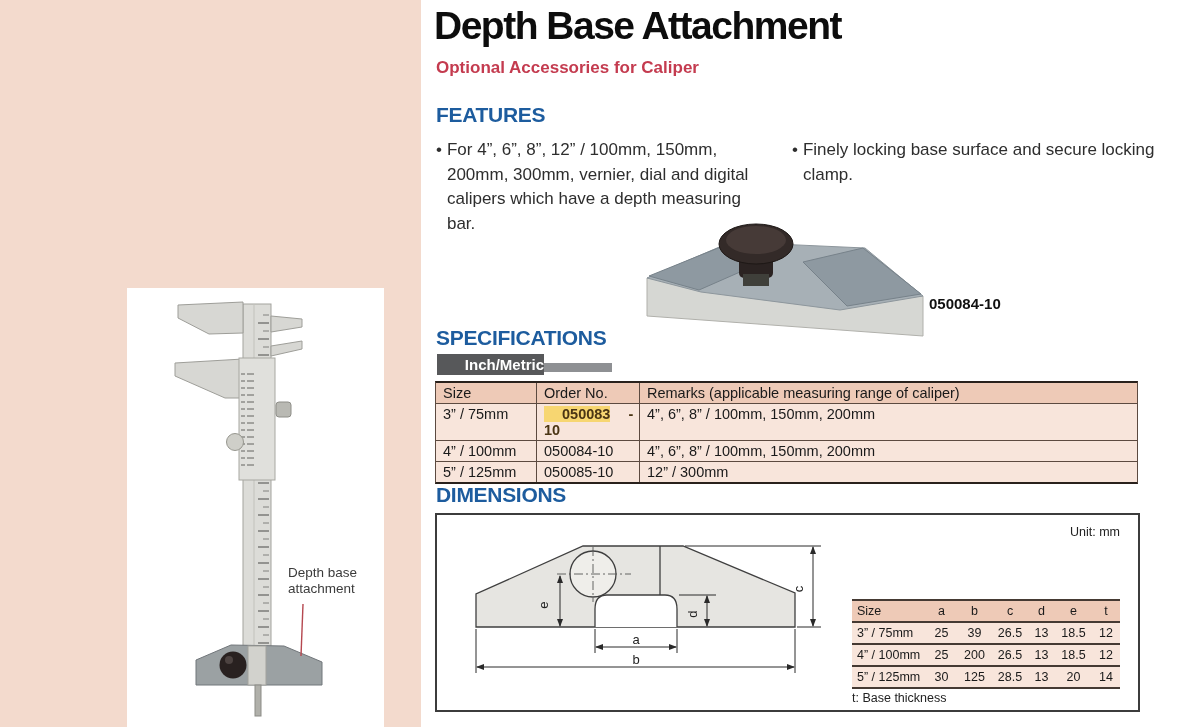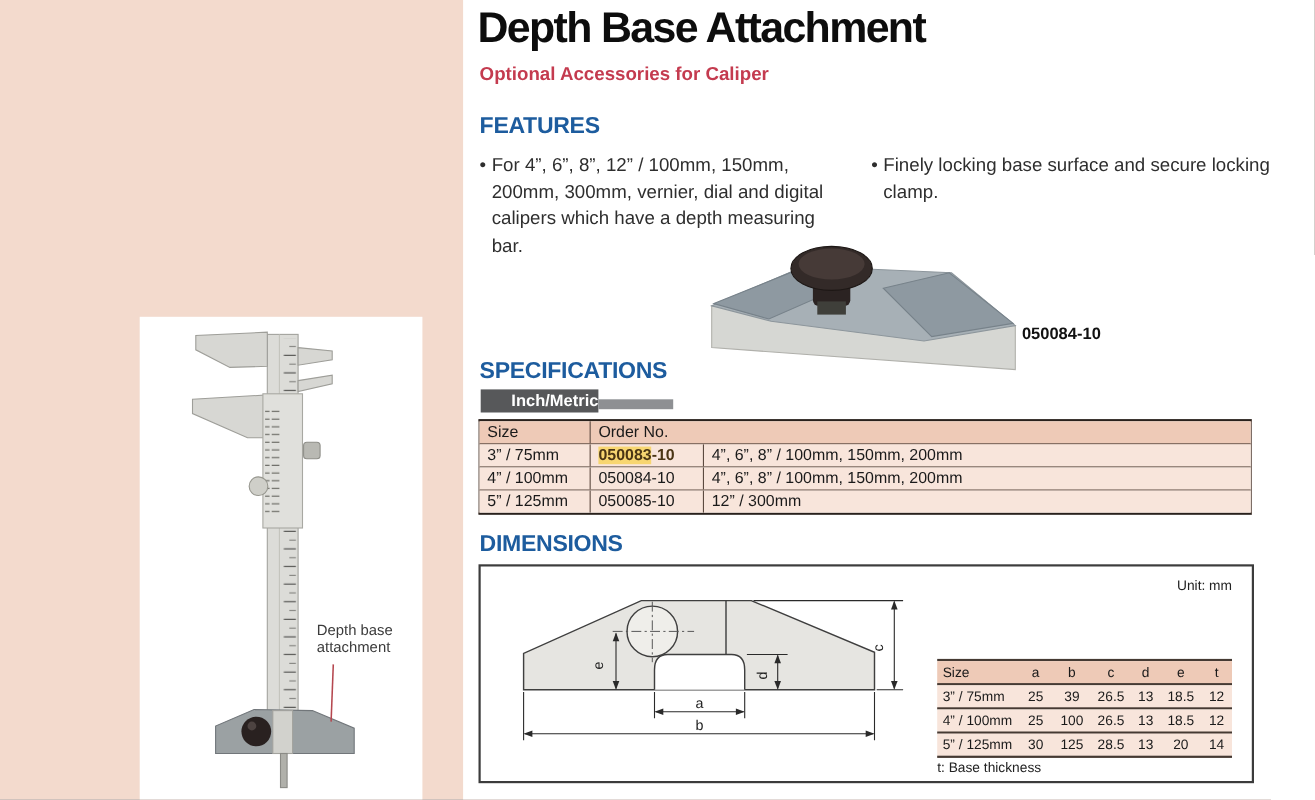--- a/index.html
+++ b/index.html
@@ -27,21 +27,21 @@
               border-left:1px solid var(--border_mid,#5c4a40);
               border-right:1px solid var(--border_mid,#5c4a40);}
   .spec-row{display:grid;grid-template-columns:101px 103px 495px;
             background:var(--table_row_bg,#f8e5db);border-bottom:1px solid var(--border_mid,#5c4a40);}
   .spec-row:last-child{border-bottom:none;}
   .spec-row.head{background:var(--table_header_bg,#eecab7);}
   .spec-cell{font-size:14.5px;color:#1a1a1a;padding:2px 0 2px 7px;line-height:16px;
              border-right:1px solid var(--border_mid,#5c4a40);}
   .spec-cell:last-child{border-right:none;}
   .spec-cell.bold{font-weight:normal;}
-  .ord1{color:#4a3514;font-weight:bold;}
+  .ord1{color:#4a3514;font-weight:bold;padding-left:18px;}
   .hl{background:var(--highlight_yellow,#f7d671);}
 
   
   .dim-box{border:2px solid #3c3c3c;background:#fff;box-sizing:border-box;}
   .unit{font-size:12.5px;color:#222;text-align:right;}
 
   .dim-table{width:268px;border-top:2px solid #453a33;}
   .dim-row{display:grid;grid-template-columns:74px 31px 35px 36px 27px 37px 28px;
            background:var(--table_row_bg,#f6e3da);border-bottom:2px solid #453a33;}
   .dim-row.head{background:var(--table_header_bg,#eecab7);}
@@ -127,20 +127,21 @@
   <div class="abs caption" style="left:929px;top:295px;">050084-10</div>
 
   <div class="abs sec-head" style="left:436px;top:326px;">SPECIFICATIONS</div>
   <div class="abs tab" style="left:437px;top:354px;">Inch/Metric</div>
   <div class="abs tab-bar" style="left:544px;top:363px;"></div>
 
   <div class="abs spec-table" style="left:435px;top:381px;">
     <div class="spec-row head">
       <div class="spec-cell">Size</div>
       <div class="spec-cell bold">Order No.</div>
+      <div class="spec-cell">Remarks (applicable measuring range of caliper)</div>
     </div>
     <div class="spec-row">
       <div class="spec-cell">3” / 75mm</div>
       <div class="spec-cell"><span class="ord1 hl">050083</span><span class="ord1">-10</span></div>
       <div class="spec-cell">4”, 6”, 8” / 100mm, 150mm, 200mm</div>
     </div>
     <div class="spec-row">
       <div class="spec-cell">4” / 100mm</div>
       <div class="spec-cell bold">050084-10</div>
       <div class="spec-cell">4”, 6”, 8” / 100mm, 150mm, 200mm</div>
@@ -221,21 +222,21 @@
       <div class="dim-cell">25</div>
       <div class="dim-cell">39</div>
       <div class="dim-cell">26.5</div>
       <div class="dim-cell">13</div>
       <div class="dim-cell">18.5</div>
       <div class="dim-cell">12</div>
     </div>
     <div class="dim-row">
       <div class="dim-cell szc">4” / 100mm</div>
       <div class="dim-cell">25</div>
-      <div class="dim-cell">100</div>
+      <div class="dim-cell">200</div>
       <div class="dim-cell">26.5</div>
       <div class="dim-cell">13</div>
       <div class="dim-cell">18.5</div>
       <div class="dim-cell">12</div>
     </div>
     <div class="dim-row">
       <div class="dim-cell szc">5” / 125mm</div>
       <div class="dim-cell">30</div>
       <div class="dim-cell">125</div>
       <div class="dim-cell">28.5</div>

